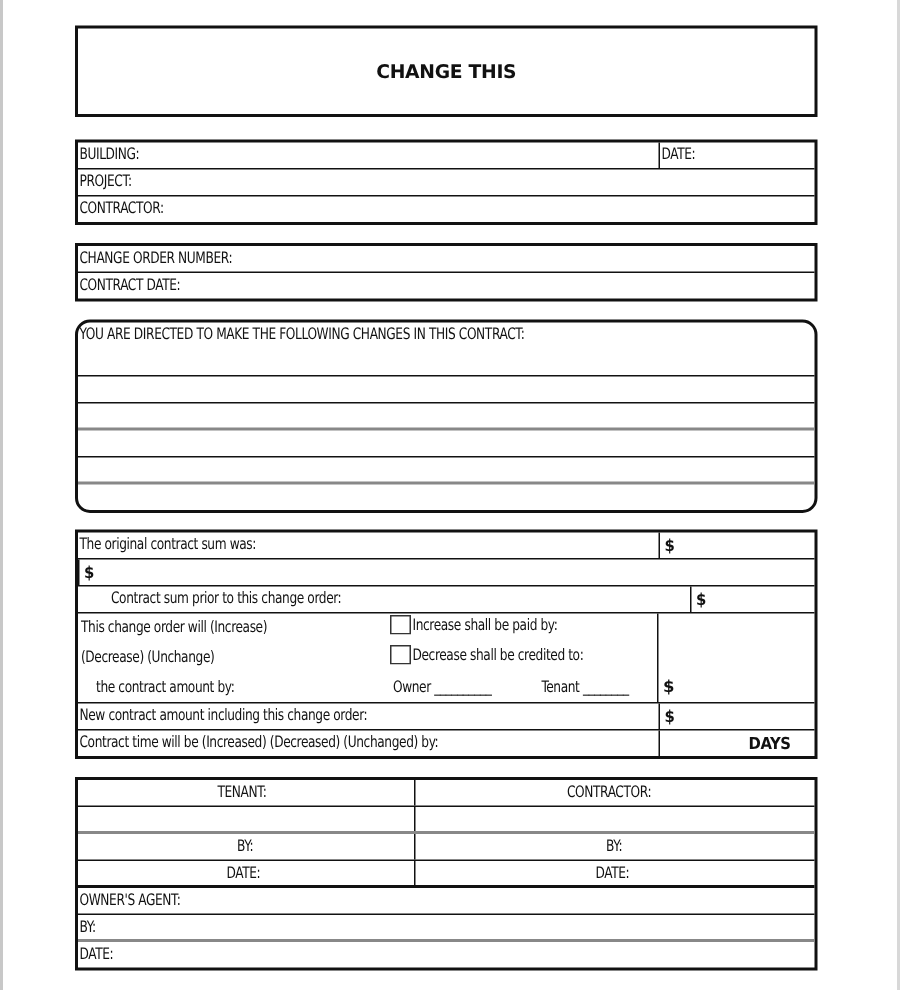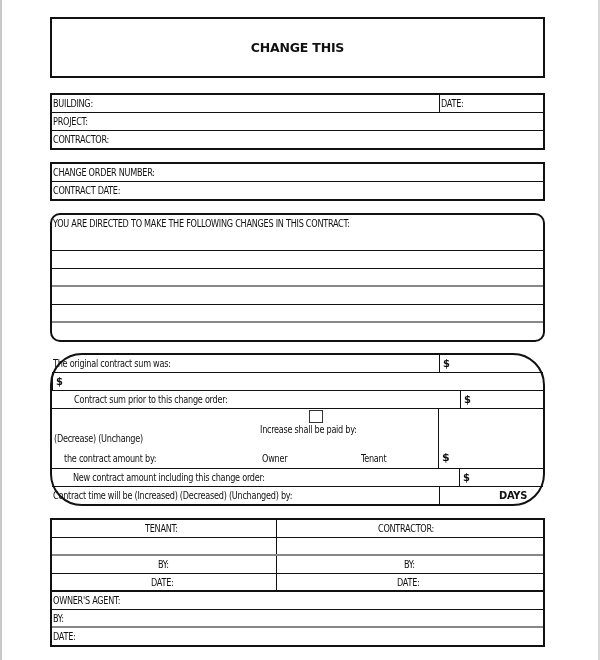--- a/index.html
+++ b/index.html
@@ -14,21 +14,21 @@
   .title { font-weight: bold; font-size: 12.5px; letter-spacing: -0.2px; }
   .row { position: relative; height: 17px; border-bottom: 1px solid #111; font-size: 10.5px; line-height: 17px; display: flex; transform-origin: left; }
   .row:last-child { border-bottom: none; }
   .row.gray { border-bottom: 2px solid #888; }
   .cell { padding-left: 1px; white-space: nowrap; overflow: hidden; letter-spacing: -0.3px; font-stretch: condensed; }
   .lbl { display: inline-block; transform: scaleX(0.86); transform-origin: left; }
   .divider-left { border-left: 1px solid #111; }
   .dollar { font-weight: bold; font-size: 11px; padding-left: 3px; }
   .days { font-weight: bold; font-size: 11px; text-align: right; padding-right: 16px; letter-spacing: -0.3px; }
   .checkbox { display: inline-block; width: 14px; height: 13px; border: 1px solid #333; vertical-align: middle; margin-right: 1px; box-sizing: border-box; }
-  .inline { display: flex; align-items: center; flex-direction: column; }
+  .inline { display: flex; align-items: center; }
 </style>
 </head>
 <body>
 
 <div class="page-edge-left"></div>
 <div class="page-edge-right"></div>
 
 <div class="box title-box">
   <span class="title">CHANGE THIS</span>
 </div>
@@ -59,49 +59,54 @@
   <div class="row" style="height:35px; align-items:flex-start;">
     <div class="cell"><span class="lbl">YOU ARE DIRECTED TO MAKE THE FOLLOWING CHANGES IN THIS CONTRACT:</span></div>
   </div>
   <div class="row"></div>
   <div class="row" style="border-bottom:2px solid #888; height:16px;"></div>
   <div class="row"></div>
   <div class="row" style="border-bottom:2px solid #888; height:16px;"></div>
   <div class="row"></div>
 </div>
 
-<div class="box" style="top:353px;border-radius:32px;">
+<div class="box" style="top:353px;">
   <div class="row">
     <div class="cell" style="width:386px;"><span class="lbl">The original contract sum was:</span></div>
     <div class="cell divider-left dollar" style="flex:1;">$</div>
   </div>
   <div class="row">
     <div class="cell divider-left dollar" style="flex:1;">$</div>
   </div>
   <div class="row">
     <div class="cell" style="width:386px;padding-left:22px;"><span class="lbl">Contract sum prior to this change order:</span></div>
     <div class="cell divider-left dollar" style="flex:1;">$</div>
   </div>
   <div class="row" style="height:59px; line-height:normal;">
     <div style="width:386px; position:relative; font-size:10.5px;">
+      <div style="position:absolute; left:1px; top:3px;" class="cell"><span class="lbl">This change order will (Increase)</span></div>
       <div style="position:absolute; left:1px; top:23px;" class="cell"><span class="lbl">(Decrease) (Unchange)</span></div>
       <div style="position:absolute; left:11px; top:43px;" class="cell"><span class="lbl">the contract amount by:</span></div>
       <div style="position:absolute; left:207px; top:1px;" class="inline cell">
         <span class="checkbox"></span>
         <span class="lbl">Increase shall be paid by:</span>
+      </div>
+      <div style="position:absolute; left:207px; top:21px;" class="inline cell">
+        <span class="checkbox"></span>
+        <span class="lbl">Decrease shall be credited to:</span>
       </div>
       <div style="position:absolute; left:209px; top:43px;" class="cell"><span class="lbl">Owner __________</span></div>
       <div style="position:absolute; left:308px; top:43px;" class="cell"><span class="lbl">Tenant ________</span></div>
     </div>
     <div class="divider-left" style="flex:1; position:relative;">
       <span class="dollar" style="position:absolute; left:0; top:42px;">$</span>
     </div>
   </div>
   <div class="row">
-    <div class="cell" style="width:386px;margin-left:20px;"><span class="lbl">New contract amount including this change order:</span></div>
+    <div class="cell" style="width:386px;"><span class="lbl">New contract amount including this change order:</span></div>
     <div class="cell divider-left dollar" style="flex:1;">$</div>
   </div>
   <div class="row">
     <div class="cell" style="width:386px;"><span class="lbl">Contract time will be (Increased) (Decreased) (Unchanged) by:</span></div>
     <div class="cell divider-left days" style="flex:1;">DAYS</div>
   </div>
 </div>
 
 <div class="box" style="top:518px;text-align:center;">
   <div class="row">

